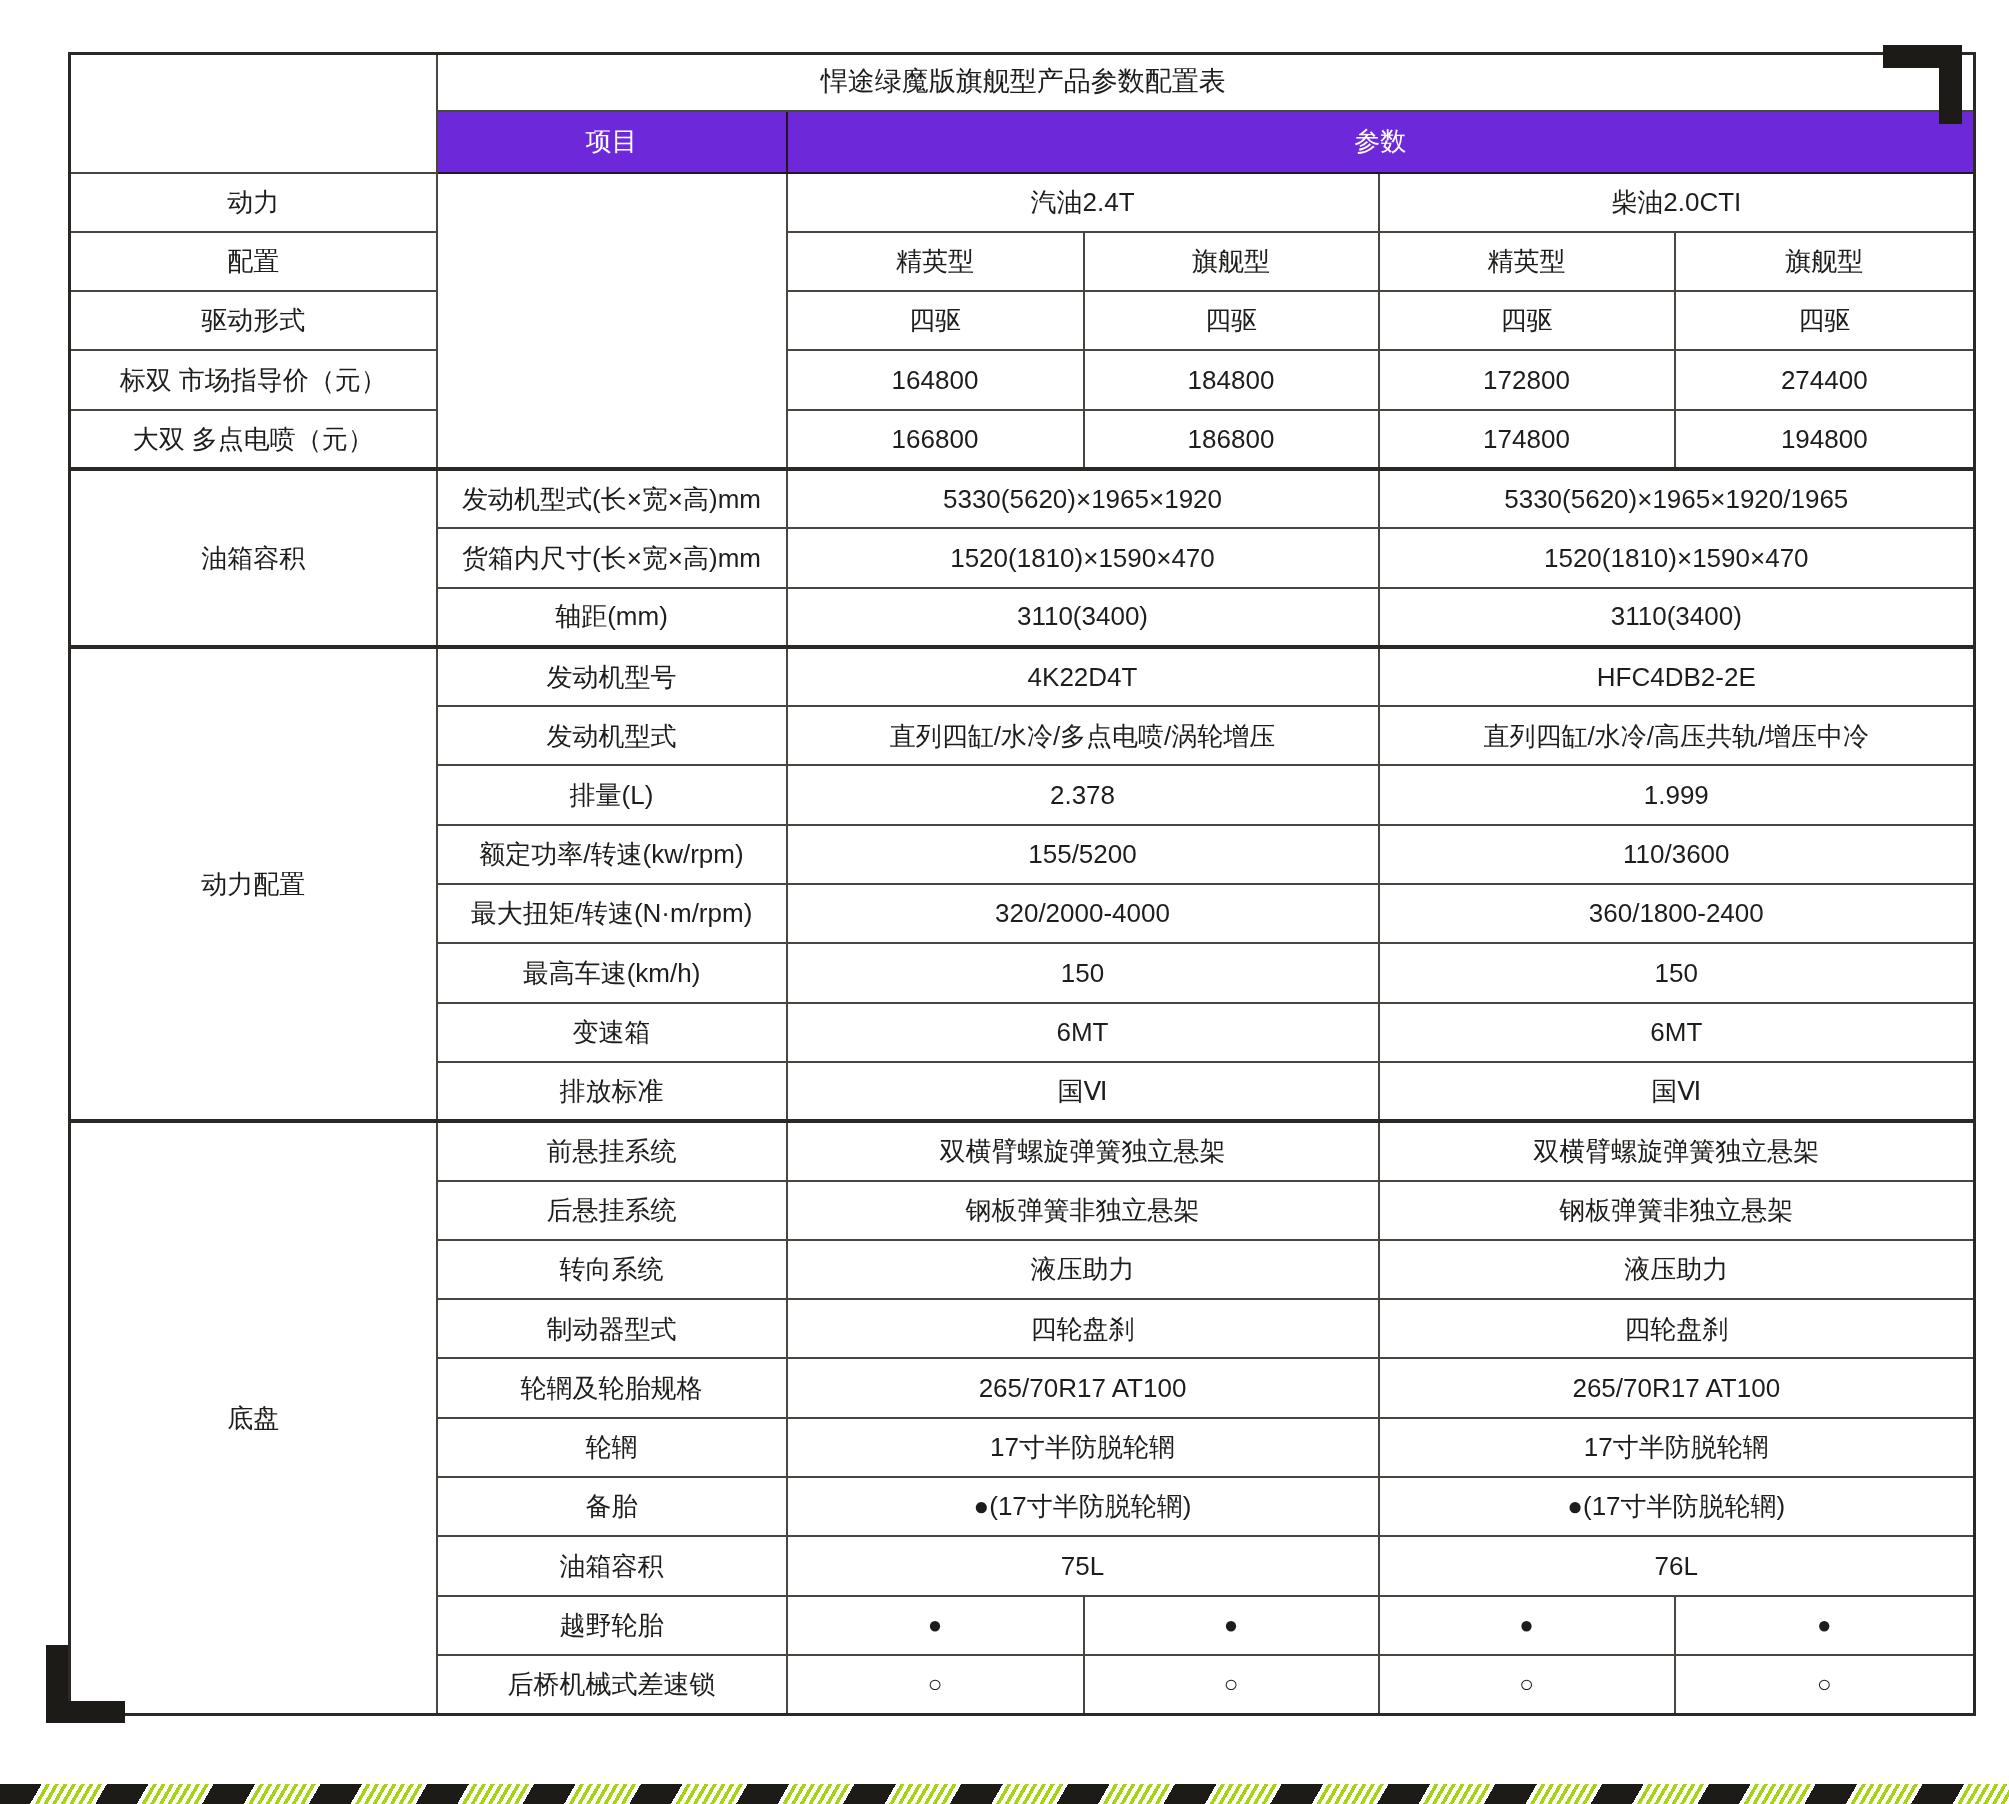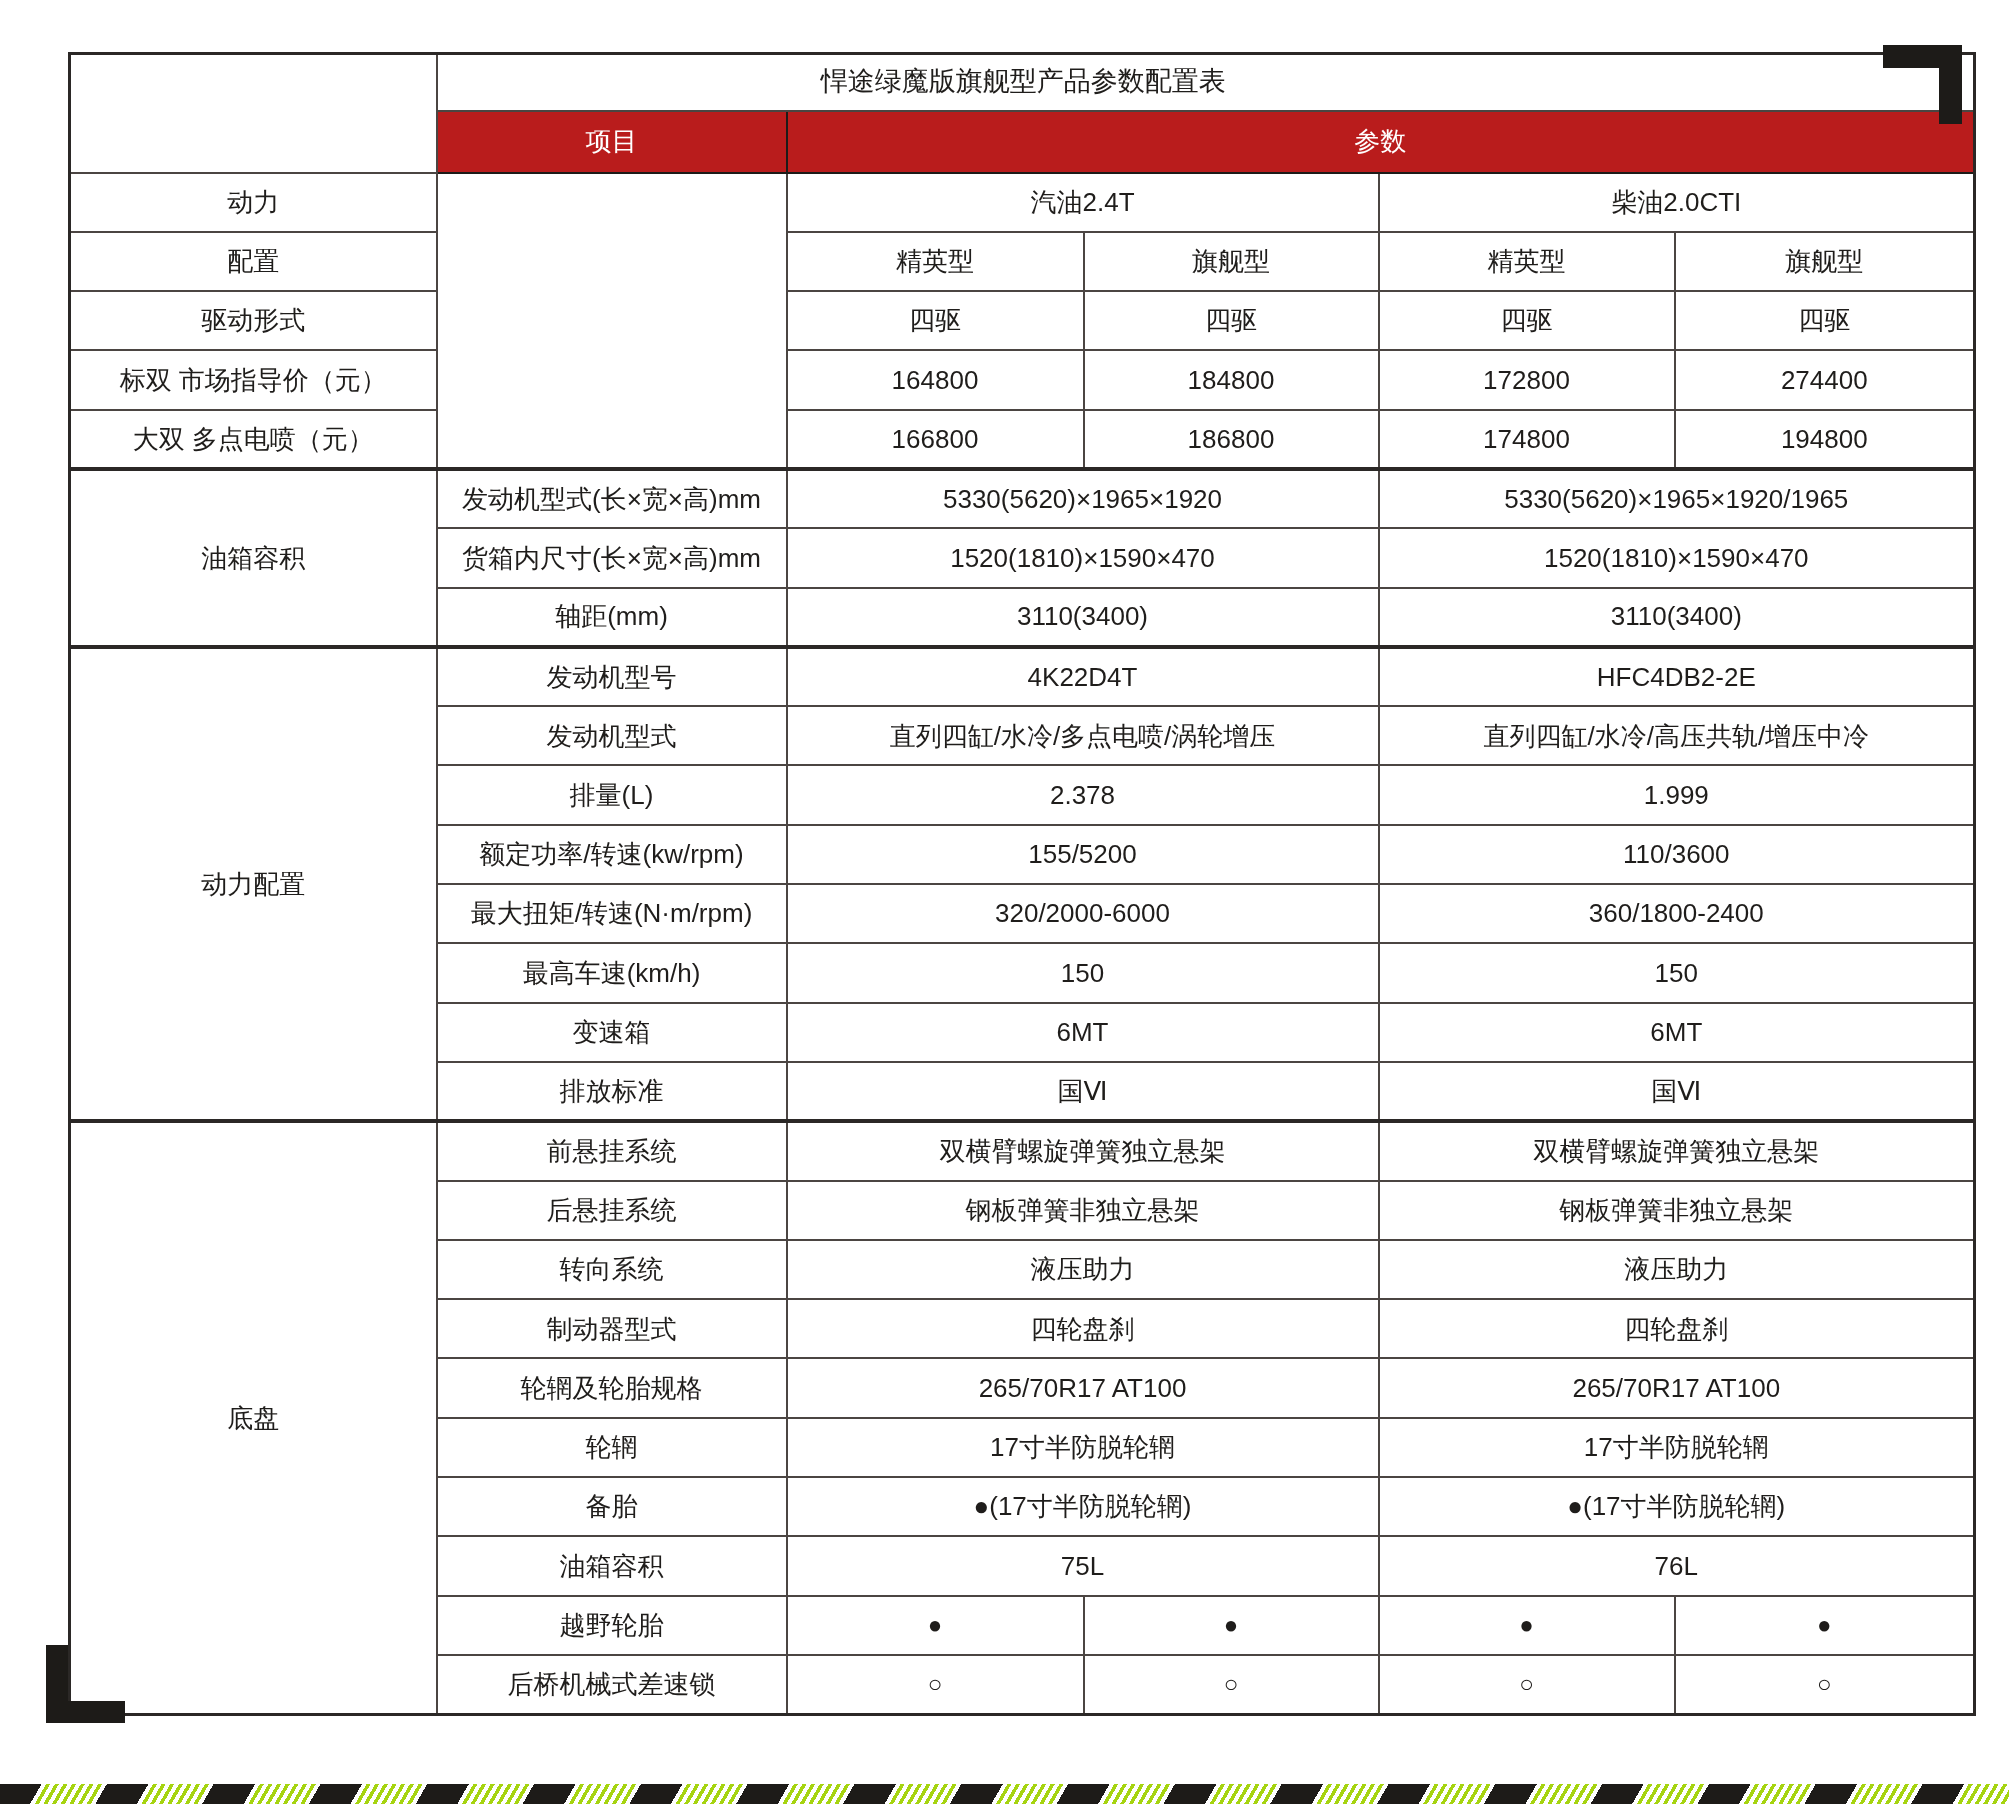--- a/index.html
+++ b/index.html
@@ -13,21 +13,21 @@
     border:3px solid #2b2826;
   }
   td{
     border:2px solid #4b4542;text-align:center;vertical-align:middle;
     font-size:26px;line-height:1.25;padding:0 6px;overflow:hidden;white-space:nowrap;
   }
   tr.h-title{height:57px;}
   tr.h-bar{height:62px;}
   tr.h-row{height:59.3px;}
   td.title-cell{padding-right:370px;font-size:27px;}
-  td.bar{background:#b91c1c;color:#ffffff;border-color:#1d1b18;font-size:26px;}
+  td.bar{background:#6d28d9;color:#ffffff;border-color:#1d1b18;font-size:26px;}
   td.sec-top{border-top:4px solid #2b2826;}
   td.symbol{font-size:24px;}
   .bracket-tr{
     position:absolute;left:1883px;top:45px;width:79px;height:79px;box-sizing:border-box;
     border-top:23px solid #1d1b18;border-right:23px solid #1d1b18;
   }
   .bracket-bl{
     position:absolute;left:46px;top:1645px;width:79px;height:78px;box-sizing:border-box;
     border-left:22px solid #1d1b18;border-bottom:22px solid #1d1b18;
   }
@@ -144,21 +144,21 @@
       <td colspan="2">2.378</td>
       <td colspan="2">1.999</td>
     </tr>
     <tr class="h-row">
       <td>额定功率/转速(kw/rpm)</td>
       <td colspan="2">155/5200</td>
       <td colspan="2">110/3600</td>
     </tr>
     <tr class="h-row">
       <td>最大扭矩/转速(N·m/rpm)</td>
-      <td colspan="2">320/2000-6000</td>
+      <td colspan="2">320/2000-4000</td>
       <td colspan="2">360/1800-2400</td>
     </tr>
     <tr class="h-row">
       <td>最高车速(km/h)</td>
       <td colspan="2">150</td>
       <td colspan="2">150</td>
     </tr>
     <tr class="h-row">
       <td>变速箱</td>
       <td colspan="2">6MT</td>

